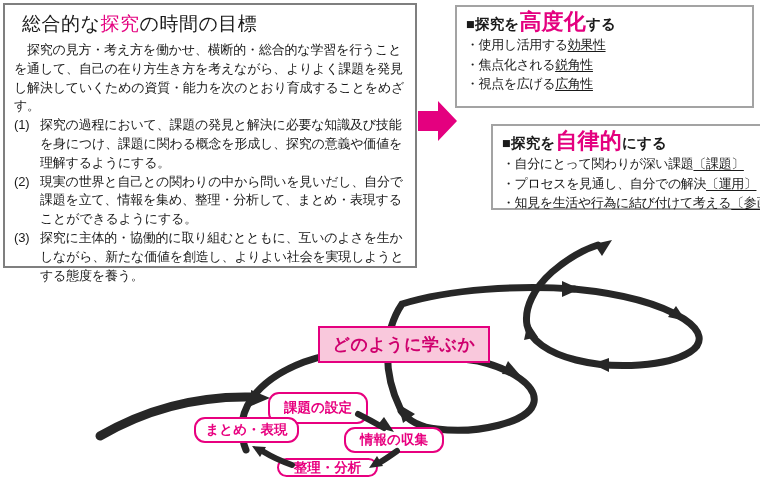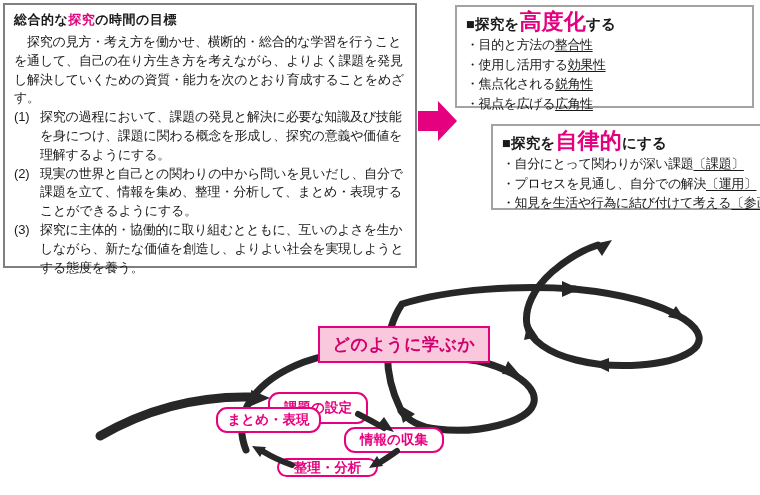--- a/index.html
+++ b/index.html
@@ -7,21 +7,21 @@
     position:relative;width:760px;height:495px;background:#ffffff;overflow:hidden;
     font-family:"Liberation Sans","DejaVu Sans",sans-serif;color:#1a1a1a;
   }
   .stage svg{position:absolute;left:0;top:0;}
   #arrows-back{z-index:1;}
   #arrows-front{z-index:3;pointer-events:none;}
   .box{position:absolute;background:#fff;box-sizing:border-box;z-index:2;}
 
   
   .goal-box{left:3px;top:3px;width:414px;height:265px;border:2px solid #7f7f7f;padding:5px 9px 4px 9px;}
-  .goal-title{font-size:13px;font-weight:bold;letter-spacing:0.5px;margin:1px 0 4px 0;}
+  .goal-title{font-size:19px;font-weight:normal;letter-spacing:0.5px;margin:1px 0 4px 8px;}
   .goal-title .hl{color:#e4007f;}
   .goal-intro{font-size:13px;line-height:18.8px;text-indent:1em;letter-spacing:-0.2px;}
   .goal-item{display:flex;font-size:13px;line-height:18.8px;letter-spacing:-0.2px;}
   .goal-item .num{flex:0 0 26px;}
   .goal-item .txt{flex:1;}
 
   
   .side-box{left:455px;width:299px;border:2px solid #a3a3a3;padding:4px 9px;}
   .side-box.upper{top:5px;height:103px;}
   .side-box.lower{top:124px;height:86px;margin-left:36px;}
@@ -35,21 +35,21 @@
     display:flex;align-items:center;justify-content:center;
     color:#cf006e;font-size:17px;font-weight:bold;letter-spacing:0.5px;}
 
   
   .step{position:absolute;z-index:2;background:#fff;border:2.5px solid #e8007f;border-radius:11px;
     color:#e8007f;font-size:13.5px;font-weight:bold;white-space:nowrap;
     display:flex;align-items:center;justify-content:center;box-sizing:border-box;}
   .step-1{left:268px;top:392px;width:100px;height:32px;}
   .step-2{left:344px;top:427px;width:100px;height:26px;}
   .step-3{left:277px;top:458px;width:101px;height:19px;}
-  .step-4{left:194px;top:407px;width:105px;height:26px;margin-left:22px;}
+  .step-4{left:194px;top:417px;width:105px;height:26px;}
 
   
   .process-box{left:554px;top:374px;width:174px;height:118px;background:#dadada;border:2px solid #666;
     padding:5px 8px;}
   .pb-title{font-size:16.5px;font-weight:bold;line-height:24px;letter-spacing:0.5px;}
   .pb-item{font-size:15.5px;line-height:21.5px;padding-left:22px;letter-spacing:0.5px;}
 </style>
 </head>
 <body>
 
@@ -100,21 +100,20 @@
     <div class="goal-item">
       <span class="num">(3)</span>
       <span class="txt">探究に主体的・協働的に取り組むとともに、互いのよさを生かしながら、新たな価値を創造し、よりよい社会を実現しようとする態度を養う。</span>
     </div>
   </div>
 
   <div class="box side-box upper">
     <div class="sb-title">
       <span>■探究を</span><span class="hl">高度化</span><span>する</span>
     </div>
-    <div class="sb-item"><span>・目的と方法の</span><span class="ul">整合性</span></div>
     <div class="sb-item"><span>・使用し活用する</span><span class="ul">効果性</span></div>
     <div class="sb-item"><span>・焦点化される</span><span class="ul">鋭角性</span></div>
     <div class="sb-item"><span>・視点を広げる</span><span class="ul">広角性</span></div>
   </div>
 
   <div class="box side-box lower">
     <div class="sb-title">
       <span>■探究を</span><span class="hl">自律的</span><span>にする</span>
     </div>
     <div class="sb-item"><span>・自分にとって関わりが深い課題</span><span class="ul">〔課題〕</span></div>

